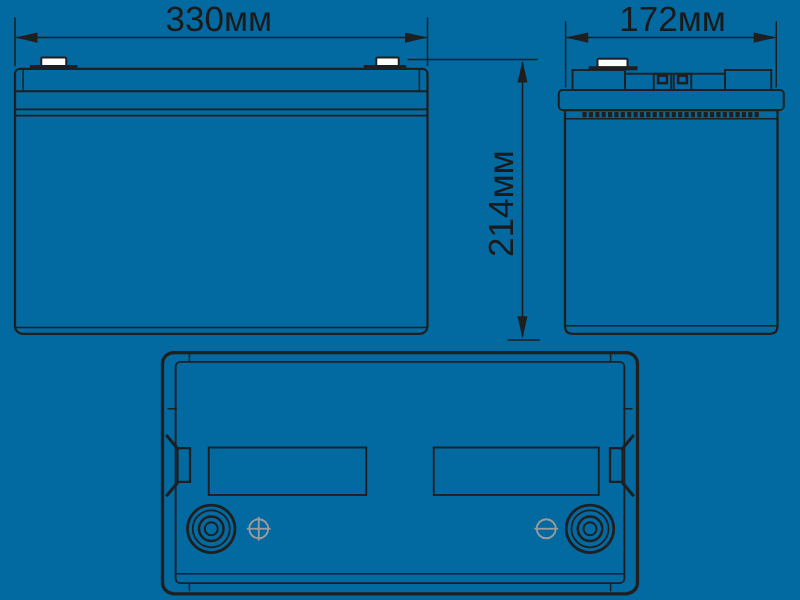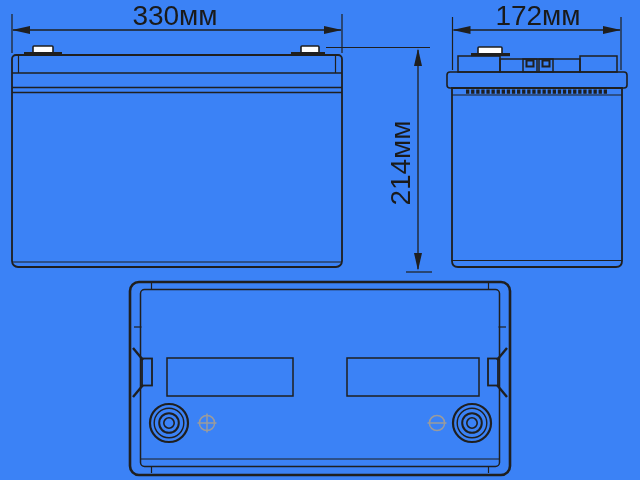--- a/index.html
+++ b/index.html
@@ -1,16 +1,16 @@
 <!DOCTYPE html>
 <html><head>
 <meta charset="utf-8">
 <style>
   html,body{margin:0;padding:0;background:#ffffff;}
-  .canvas{position:relative;width:640px;height:480px;background:#3b82f6;overflow:hidden;}
+  .canvas{position:relative;width:640px;height:480px;background:#0369a1;overflow:hidden;}
   svg{display:block;}
   .ln{stroke:#1f1f1f;fill:none;}
   .fl{fill:#1f1f1f;stroke:none;}
   .white{fill:#ffffff;}
   .gray{stroke:#9b9b9b;fill:none;}
   text.dim{font-family:"Liberation Sans","DejaVu Sans",sans-serif;font-size:28px;fill:#1a1a1a;}
 </style>
 </head>
 <body>
 

